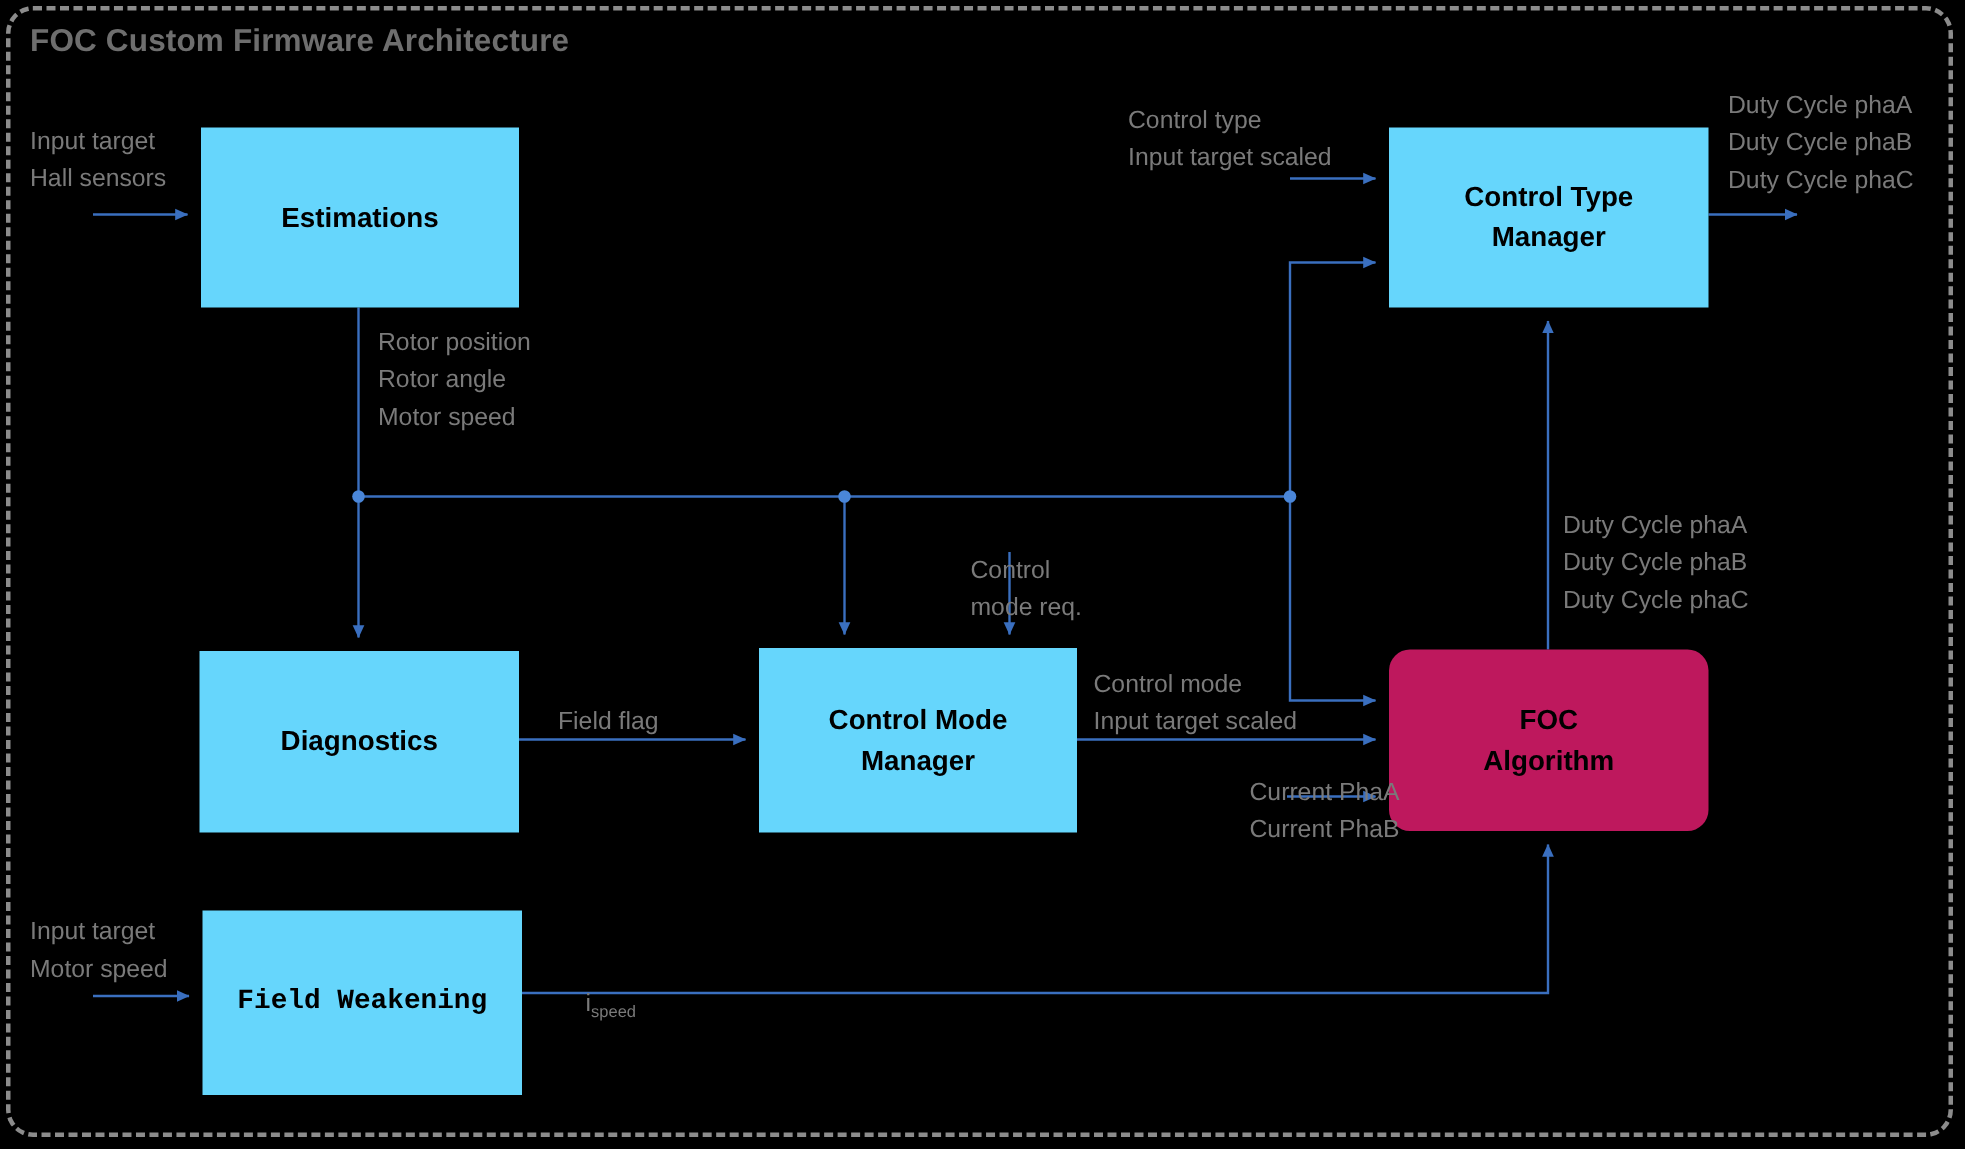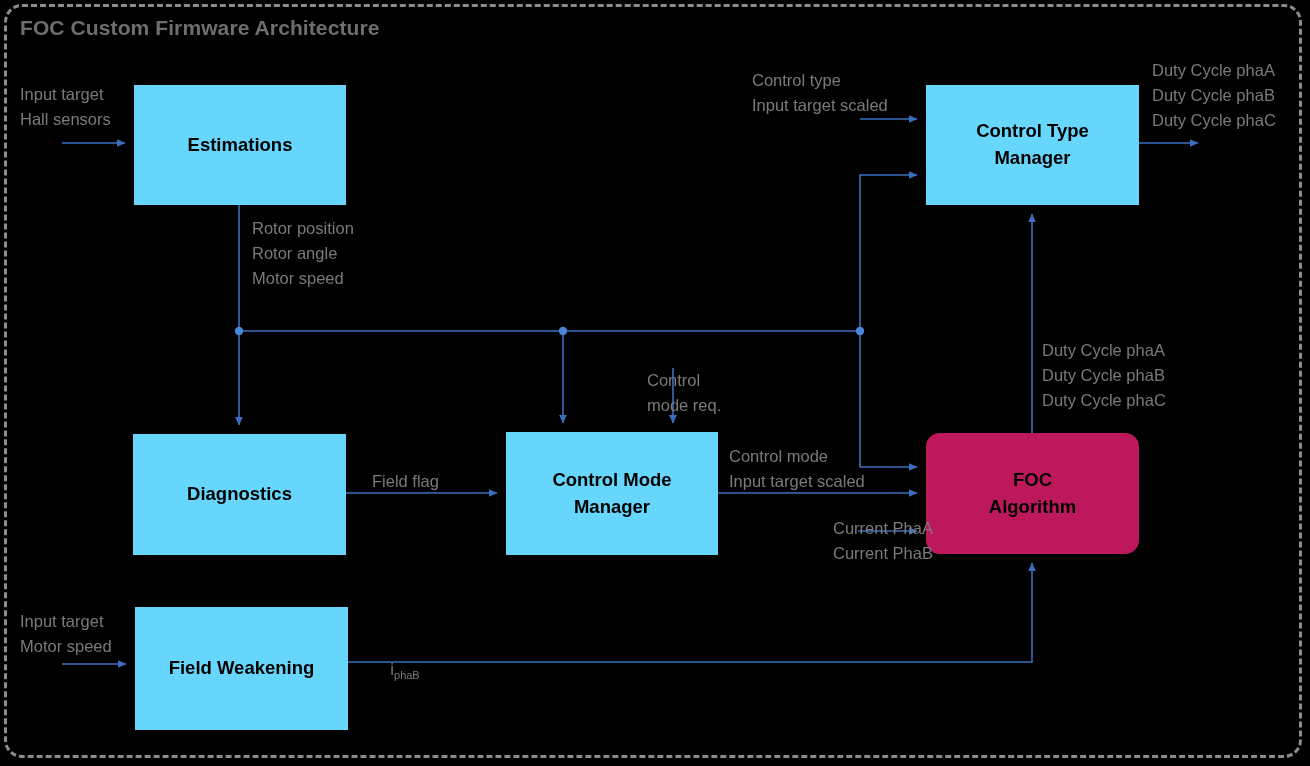--- a/index.html
+++ b/index.html
@@ -127,21 +127,21 @@
   <div class="block cyan" style="left:506px;top:432px;width:212px;height:123px;white-space:pre-line;">
     <span>Control Mode
 Manager</span>
   </div>
 
   <div class="block pink" style="left:926px;top:433px;width:213px;height:121px;white-space:pre-line;">
     <span>FOC
 Algorithm</span>
   </div>
 
-  <div class="block cyan" style="left:135px;top:607px;width:213px;height:123px;">
+  <div class="block cyan" style="left:135px;top:607px;width:213px;height:123px;font-family:Liberation Mono, monospace;">
     <span>Field Weakening</span>
   </div>
 
   <div class="lbl" style="left:20px;top:82px;">Input target
 Hall sensors</div>
 
   <div class="lbl" style="left:252px;top:216px;">Rotor position
 Rotor angle
 Motor speed</div>
 
@@ -164,16 +164,16 @@
 Current PhaB</div>
 
   <div class="lbl" style="left:1042px;top:338px;">Duty Cycle phaA
 Duty Cycle phaB
 Duty Cycle phaC</div>
 
   <div class="lbl" style="left:20px;top:609px;">Input target
 Motor speed</div>
 
   <div class="lbl" style="left:372px;top:632px;">
-    <span>i</span><span class="sub">phaB</span>
+    <span>i</span><span class="sub">speed</span>
   </div>
 
 </div>
 
 </body></html>

